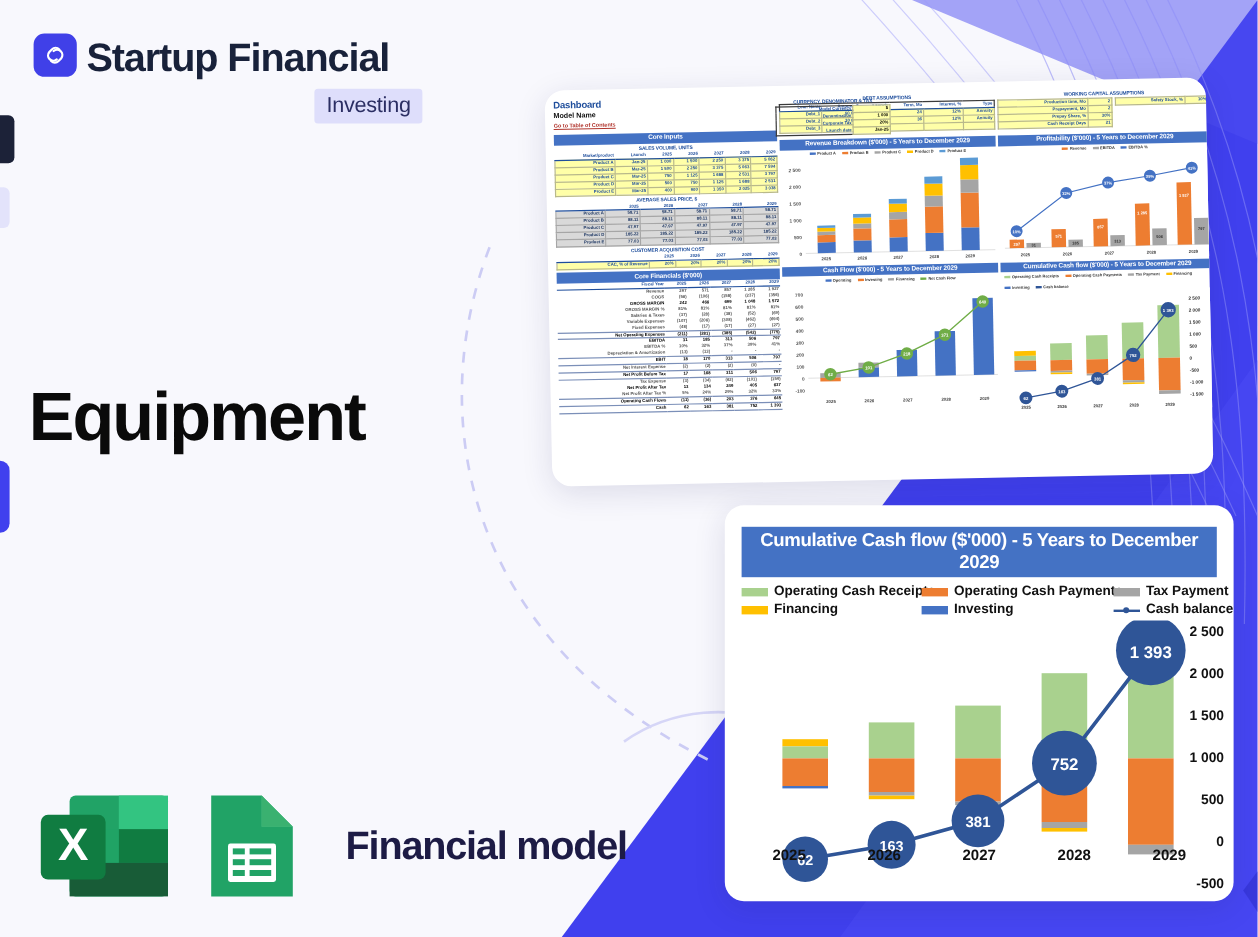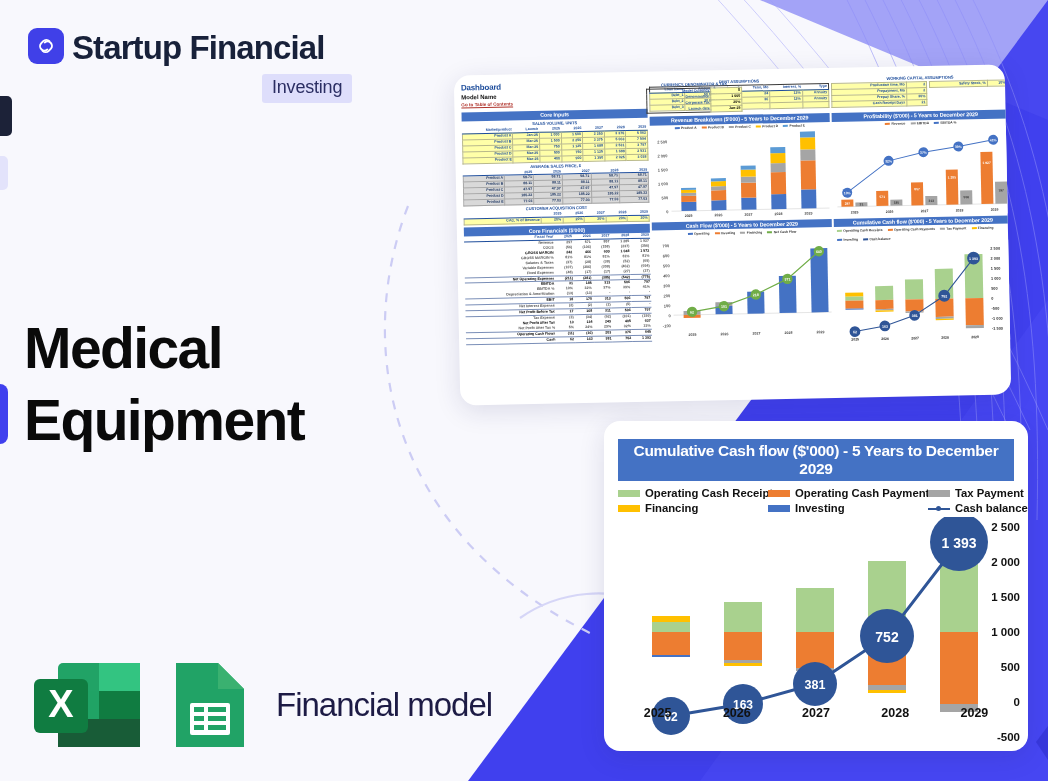--- a/index.html
+++ b/index.html
@@ -42,22 +42,22 @@
     font-size: 57px; font-weight: 700; color: #0a0a0a;
     line-height: 1.26; letter-spacing: -1.6px;
   }
 
   
   .footer-row {
     position: absolute; left: 32px; top: 659px;
     display: flex; align-items: center; gap: 24px;
   }
   .footer-label {
-    font-size: 33px; font-weight: 400; color: #1d1b45;
-    letter-spacing: -1px; margin-left: 0; white-space: nowrap;
+    font-size: 33px; font-weight: 700; color: #1d1b45;
+    letter-spacing: -1px; margin-left: 12px; white-space: nowrap;
   }
 
   
   .card {
     position: absolute; background: #fff;
     border-radius: 16px;
     box-shadow: 0 6px 26px rgba(30,30,90,.13);
     overflow: hidden;
   }
   #dashboard-card {
@@ -199,21 +199,20 @@
     <svg width="24" height="24" viewBox="0 0 24 24" fill="none">
       <path d="M15.4 7.2a4.4 4.4 0 0 0-6.2 0l-2.1 2.1a4.4 4.4 0 0 0 6.2 6.2" stroke="#fff" stroke-width="1.9" stroke-linecap="round"></path>
       <path d="M8.6 16.8a4.4 4.4 0 0 0 6.2 0l2.1-2.1a4.4 4.4 0 0 0-6.2-6.2" stroke="#fff" stroke-width="1.9" stroke-linecap="round"></path>
     </svg>
   </div>
   <div class="brand-title">Startup Financial</div>
 </div>
 <div class="brand-sub">Investing</div>
 
 <div class="headline">
-  <div>Medical</div>
   <div>Equipment</div>
 </div>
 
 <div class="footer-row">
   <svg width="112" height="92" viewBox="0 0 112 92">
     <rect x="26" y="4" width="82" height="84" rx="5" fill="#21a366"></rect>
     <rect x="67" y="4" width="41" height="28" fill="#33c481"></rect>
     <rect x="67" y="32" width="41" height="28" fill="#107c41"></rect>
     <rect x="26" y="60" width="82" height="28" fill="#185c37"></rect>
     <rect x="26" y="32" width="41" height="28" fill="#21a366" opacity=".65"></rect>

